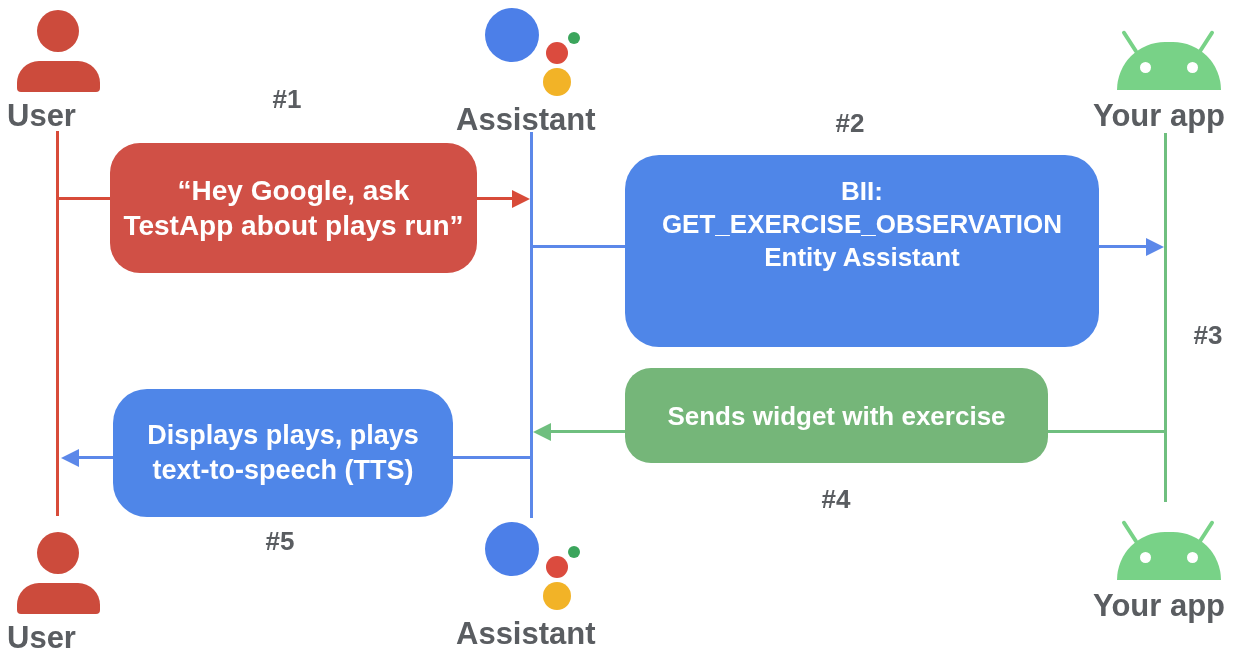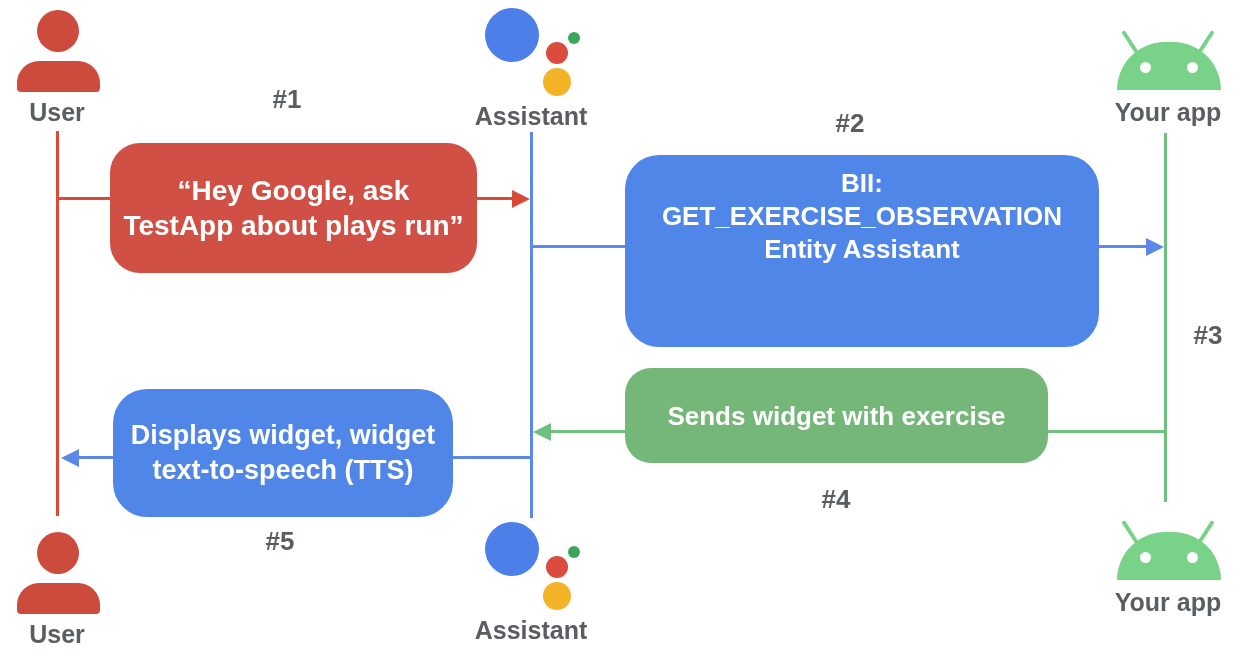--- a/index.html
+++ b/index.html
@@ -28,27 +28,27 @@
   .ah.left.green-a{border-right:18px solid var(--green-line);}
   
   .msg{
     position:absolute; color:var(--msg-text); font-weight:700; text-align:center;
     display:flex; flex-direction:column; align-items:center; justify-content:center;
   }
   .msg div{white-space:nowrap;}
   .msg.red-b{background:var(--red-box); border-radius:30px; font-size:28px; line-height:35px;margin-top:10px;}
   .msg.blue-b{background:var(--blue-box); border-radius:34px;}
   .msg.green-b{background:var(--green-box); border-radius:26px; font-size:26px; line-height:32px;}
-  .msg.m2{font-size:26px; line-height:33px; justify-content:flex-start; padding-top:12px; box-sizing:border-box;}
+  .msg.m2{font-size:26px; line-height:33px; justify-content:flex-start; padding-top:20px; box-sizing:border-box;}
   .msg.m5{font-size:27px; line-height:35px;}
   
   .step{position:absolute; width:80px; text-align:center; font-size:26px; font-weight:700; color:var(--label-gray);}
   
   .actor{position:absolute;}
-  .actor-label{position:absolute; left:0; width:100%; text-align:center; font-size:25px; font-weight:700; color:var(--label-gray);}
+  .actor-label{position:absolute; left:0; width:100%; text-align:left; font-size:31px; font-weight:700; color:var(--label-gray);}
   
   .p-head{position:absolute; width:42px; height:42px; border-radius:50%; background:var(--red-icon);}
   .p-body{position:absolute; width:83px; height:31px; border-radius:22px 22px 4px 4px; background:var(--red-icon);}
   
   .circ{position:absolute; border-radius:50%;}
   .a-blue{width:54px; height:54px; background:var(--blue-icon);}
   .a-red{width:22px; height:22px; background:var(--assistant-red);}
   .a-green{width:12px; height:12px; background:var(--assistant-green);}
   .a-yellow{width:28px; height:28px; background:var(--assistant-yellow);}
   
@@ -148,19 +148,19 @@
 
   <div class="hline green-l" style="left:1048px; top:430px; width:117px;"></div>
   <div class="msg green-b" style="left:625px; top:368px; width:423px; height:95px;">
     <div>Sends widget with exercise</div>
   </div>
   <div class="hline green-l" style="left:551px; top:430px; width:74px;"></div>
   <div class="ah left green-a" style="left:533px; top:423px;"></div>
 
   <div class="hline blue-l" style="left:453px; top:456px; width:77px;"></div>
   <div class="msg blue-b m5" style="left:113px; top:389px; width:340px; height:128px;">
-    <div>Displays widget, widget</div>
+    <div>Displays plays, plays</div>
     <div>text-to-speech (TTS)</div>
   </div>
   <div class="hline blue-l" style="left:79px; top:456px; width:34px;"></div>
   <div class="ah left blue-a" style="left:61px; top:449px;"></div>
 
 </div>
 
 </body></html>

